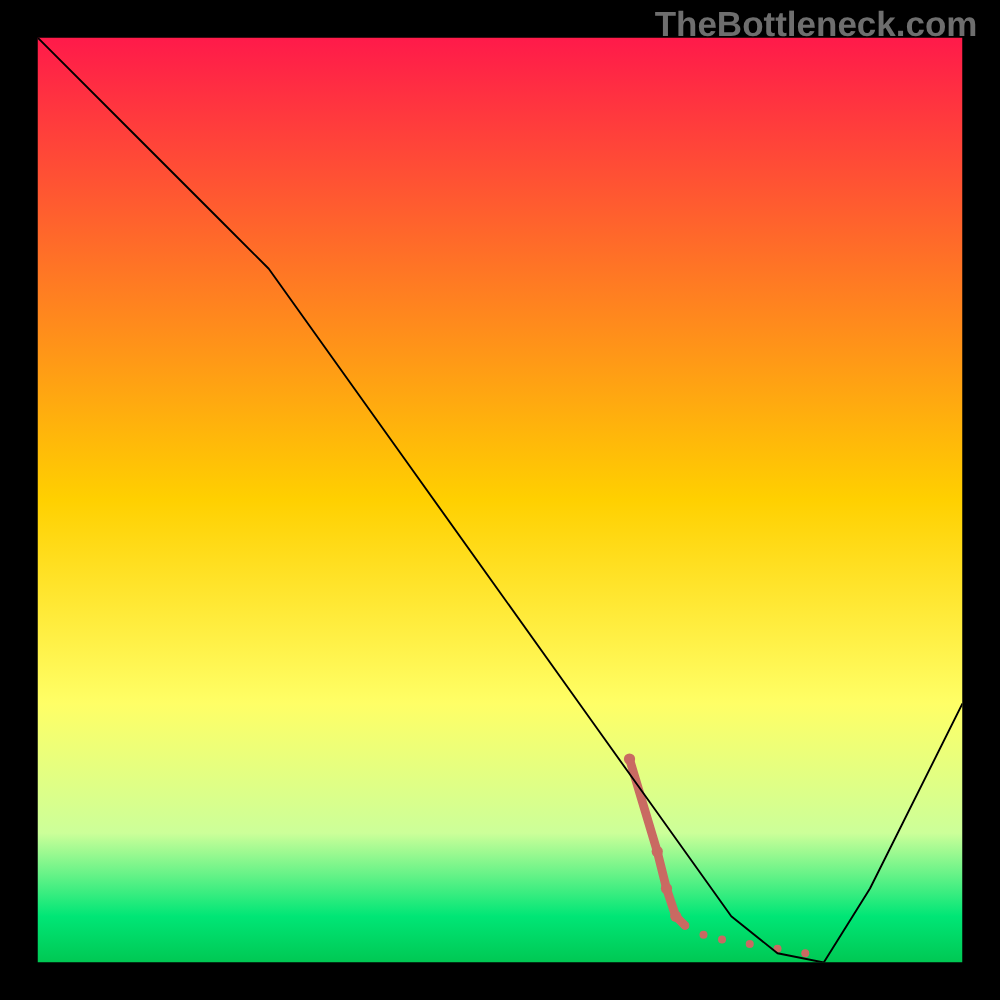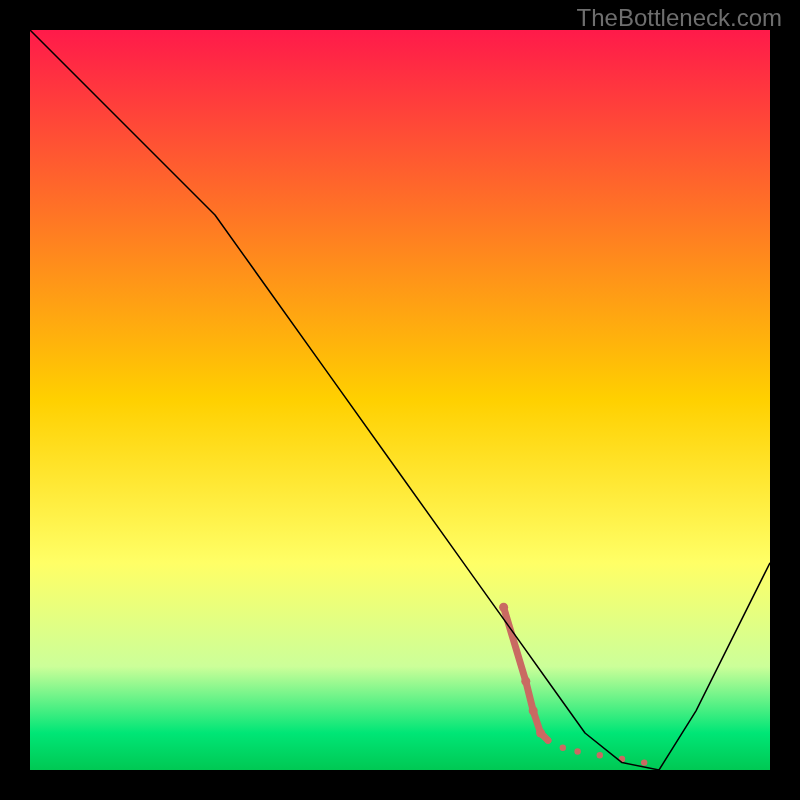--- a/index.html
+++ b/index.html
@@ -9,22 +9,22 @@
     background: #000;
     position: relative;
     font-family: Arial, sans-serif;
     overflow: hidden;
   }
   .watermark {
     position: absolute;
     top: 4px;
     right: 18px;
     color: #6e6e6e;
-    font-size: 24px;
-    font-weight: normal;
+    font-size: 28px;
+    font-weight: bold;
     z-index: 10;
   }
   .plot-area {
     position: absolute;
     top: 30px;
     left: 30px;
     width: 740px;
     height: 740px;
     background: #000;
   }

